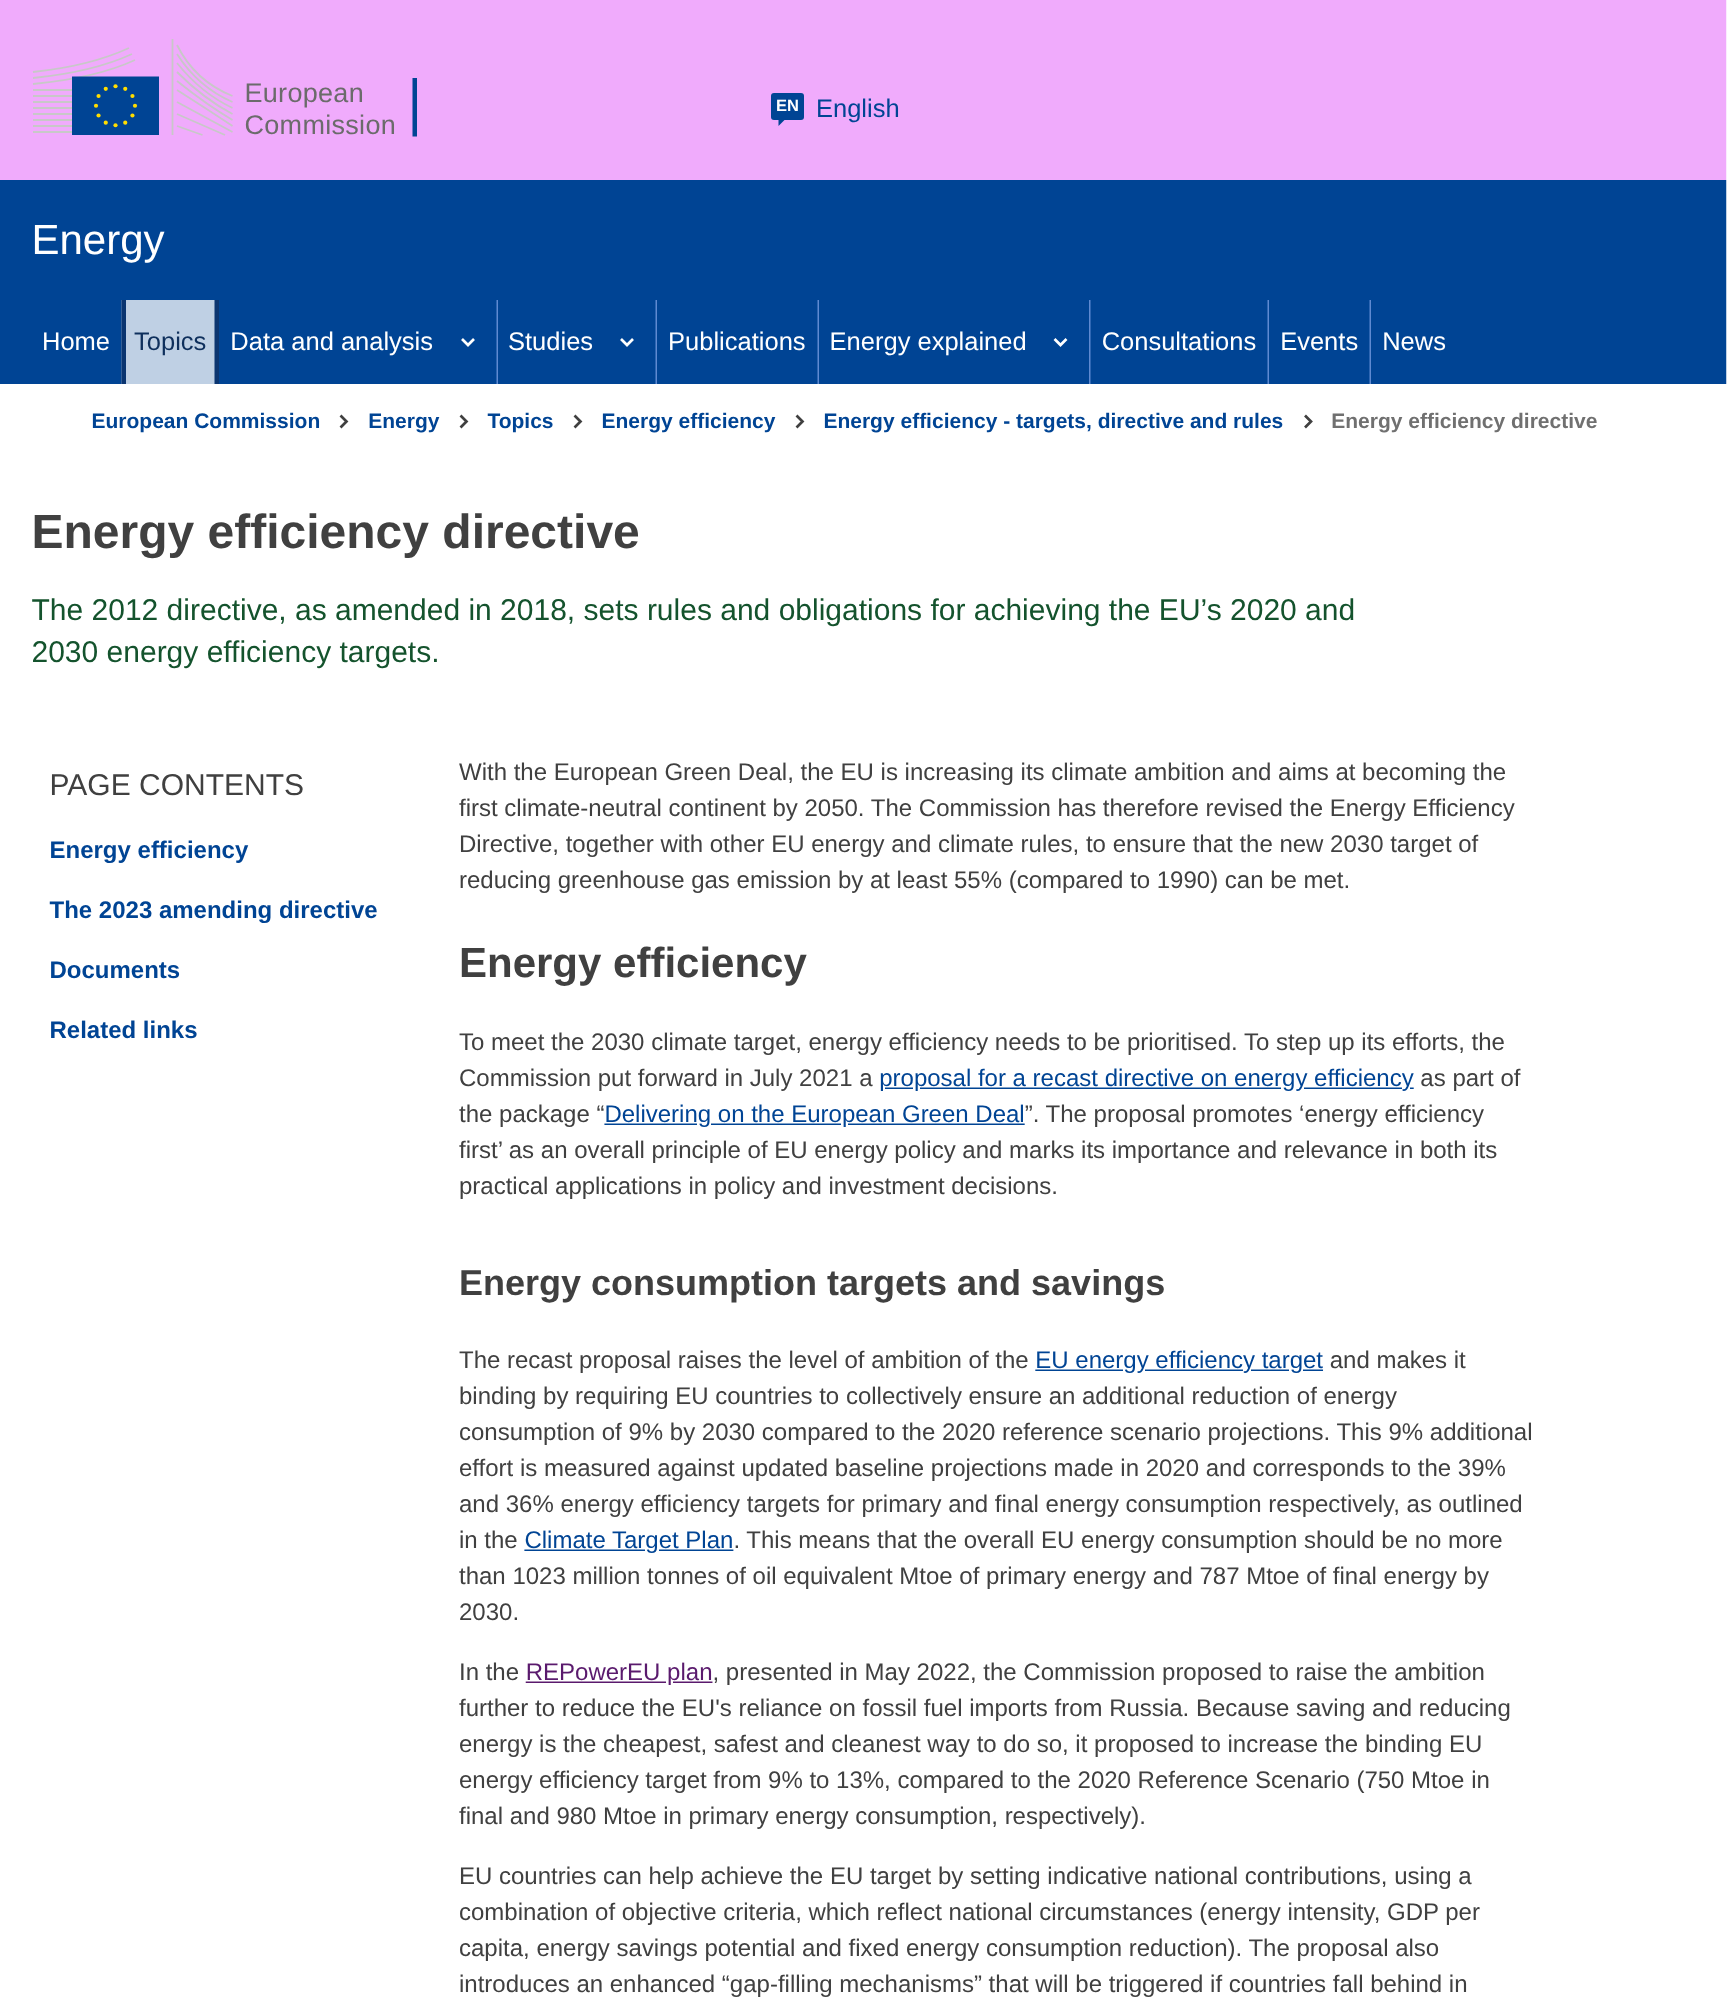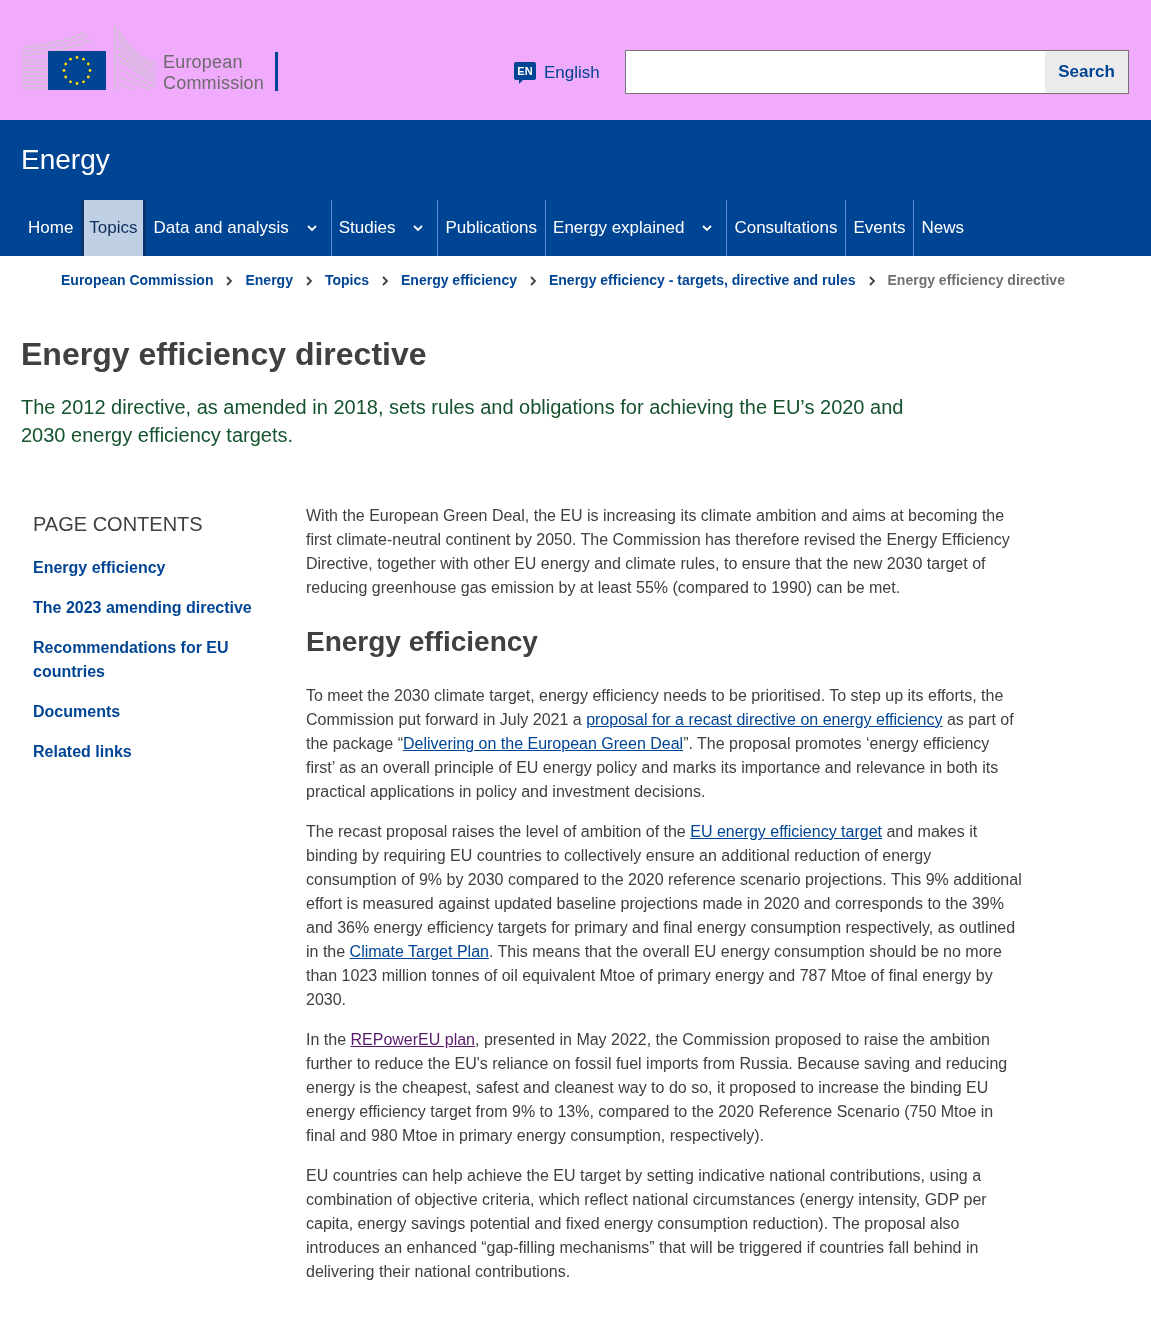--- a/index.html
+++ b/index.html
@@ -113,24 +113,20 @@
   </div>
 
   <div class="lang">
     <span class="lang-icon">
       <span class="box">EN</span>
       <span class="tail"></span>
     </span>
     <span class="lang-label">English</span>
   </div>
 
-  <div class="search">
-    <input type="text" placeholder="" style="">
-    <button>Search</button>
-  </div>
 </header>
 
 <div class="banner">
   <div class="site-title">Energy</div>
   <nav class="nav">
     <div class="nav-item">
         <span>Home</span>
       </div>
     <div class="nav-item active">
         <span>Topics</span>
@@ -198,27 +194,27 @@
   <span class="crumb current">Energy efficiency directive</span>
 </nav>
 
 <h1 class="page-title">Energy efficiency directive</h1>
 <p class="page-intro">The 2012 directive, as amended in 2018, sets rules and obligations for achieving the EU’s 2020 and 2030 energy efficiency targets.</p>
 
 <aside class="toc">
   <div class="toc-title">Page contents</div>
   <a class="toc-link">Energy efficiency</a>
   <a class="toc-link">The 2023 amending directive</a>
-  <a class="toc-link">Recommendations for EU countries</a>
   <a class="toc-link">Documents</a>
   <a class="toc-link">Related links</a>
 </aside>
 
 <main class="content">
   <p>With the European Green Deal, the EU is increasing its climate ambition and aims at becoming the first climate-neutral continent by 2050. The Commission has therefore revised the Energy Efficiency Directive, together with other EU energy and climate rules, to ensure that the new 2030 target of reducing greenhouse gas emission by at least 55% (compared to 1990) can be met.</p>
 
   <h2>Energy efficiency</h2>
   <p><span>To meet the 2030 climate target, energy efficiency needs to be prioritised. To step up its efforts, the Commission put forward in July 2021 a </span><a>proposal for a recast directive on energy efficiency</a><span> as part of the package “</span><a>Delivering on the European Green Deal</a><span>”. The proposal promotes ‘energy efficiency first’ as an overall principle of EU energy policy and marks its importance and relevance in both its practical applications in policy and investment decisions.</span></p>
 
+  <h3>Energy consumption targets and savings</h3>
   <p><span>The recast proposal raises the level of ambition of the </span><a>EU energy efficiency target</a><span> and makes it binding by requiring EU countries to collectively ensure an additional reduction of energy consumption of 9% by 2030 compared to the 2020 reference scenario projections. This 9% additional effort is measured against updated baseline projections made in 2020 and corresponds to the 39% and 36% energy efficiency targets for primary and final energy consumption respectively, as outlined in the </span><a>Climate Target Plan</a><span>. This means that the overall EU energy consumption should be no more than 1023 million tonnes of oil equivalent Mtoe of primary energy and 787 Mtoe of final energy by 2030.</span></p>
   <p><span>In the </span><a class="visited">REPowerEU plan</a><span>, presented in May 2022, the Commission proposed to raise the ambition further to reduce the EU's reliance on fossil fuel imports from Russia. Because saving and reducing energy is the cheapest, safest and cleanest way to do so, it proposed to increase the binding EU energy efficiency target from 9% to 13%, compared to the 2020 Reference Scenario (750 Mtoe in final and 980 Mtoe in primary energy consumption, respectively).</span></p>
   <p>EU countries can help achieve the EU target by setting indicative national contributions, using a combination of objective criteria, which reflect national circumstances (energy intensity, GDP per capita, energy savings potential and fixed energy consumption reduction). The proposal also introduces an enhanced “gap-filling mechanisms” that will be triggered if countries fall behind in delivering their national contributions.</p>
 </main>
 
 </body></html>

